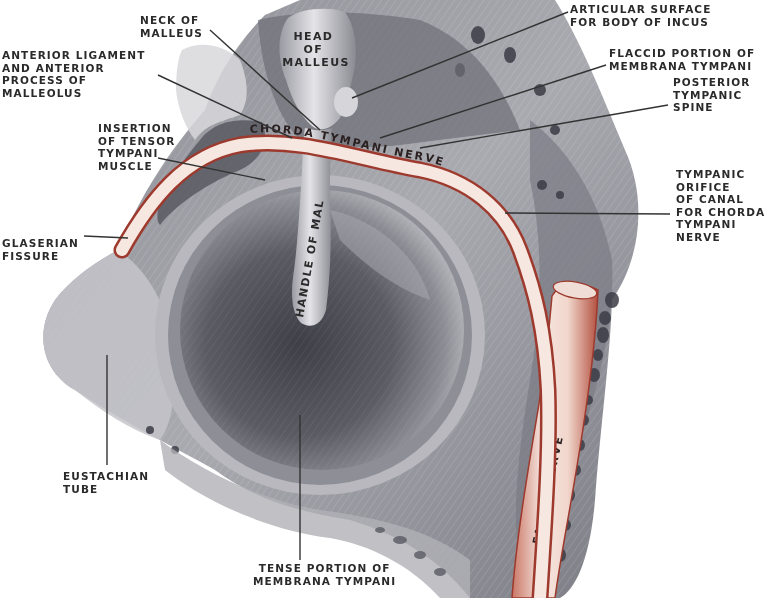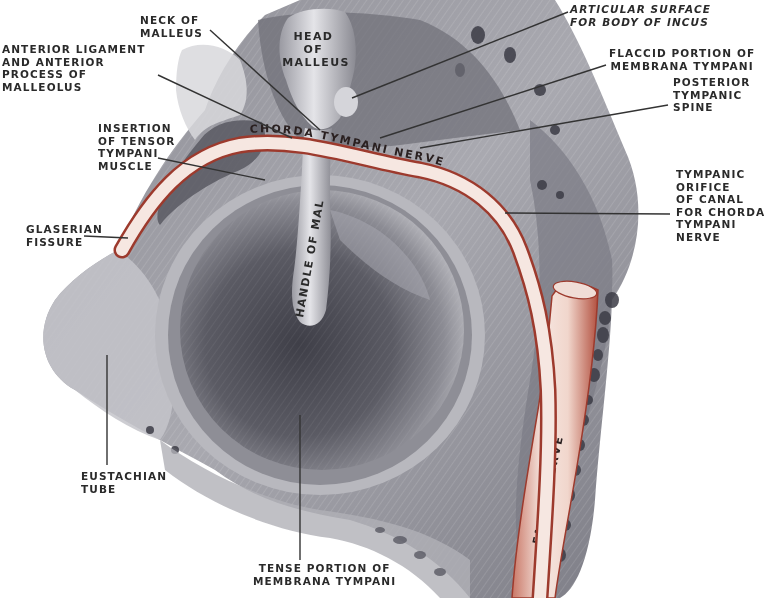--- a/index.html
+++ b/index.html
@@ -153,50 +153,50 @@
     <line x1="606" y1="65" x2="380" y2="138"></line>
     <line x1="668" y1="105" x2="420" y2="148"></line>
     <line x1="670" y1="214" x2="505" y2="213"></line>
   </g>
 </svg>
 
 <div class="label r" style="left:140px; top:14px;">
   <span>NECK OF</span>
   <span>MALLEUS</span>
 </div>
-<div class="label r" style="left:2px; top:43px;">
+<div class="label r" style="left:2px; top:49px;">
   <span>ANTERIOR LIGAMENT</span>
   <span>AND ANTERIOR</span>
   <span>PROCESS OF</span>
   <span>MALLEOLUS</span>
 </div>
 <div class="label r" style="left:74px; top:122px;margin-left:24px;">
   <span>INSERTION</span>
   <span>OF TENSOR</span>
   <span>TYMPANI</span>
   <span>MUSCLE</span>
 </div>
-<div class="label r" style="left:2px; top:223px;margin-left:24px;">
+<div class="label r" style="left:2px; top:237px;">
   <span>GLASERIAN</span>
   <span>FISSURE</span>
 </div>
-<div class="label l" style="left:63px; top:470px;margin-left:18px;">
+<div class="label l" style="left:63px; top:470px;">
   <span>EUSTACHIAN</span>
   <span>TUBE</span>
 </div>
 <div class="label c" style="left:205px; top:562px;">
   <span>TENSE PORTION OF</span>
   <span>MEMBRANA TYMPANI</span>
 </div>
 
-<div class="label l" style="left:570px; top:3px;font-style:italic;">
+<div class="label l" style="left:570px; top:3px;">
   <span>ARTICULAR SURFACE</span>
   <span>FOR BODY OF INCUS</span>
 </div>
-<div class="label l" style="left:609px; top:47px;text-align:center;">
+<div class="label l" style="left:609px; top:47px;">
   <span>FLACCID PORTION OF</span>
   <span>MEMBRANA TYMPANI</span>
 </div>
 <div class="label l" style="left:673px; top:76px;">
   <span>POSTERIOR</span>
   <span>TYMPANIC</span>
   <span>SPINE</span>
 </div>
 <div class="label l" style="left:676px; top:168px;">
   <span>TYMPANIC</span>

